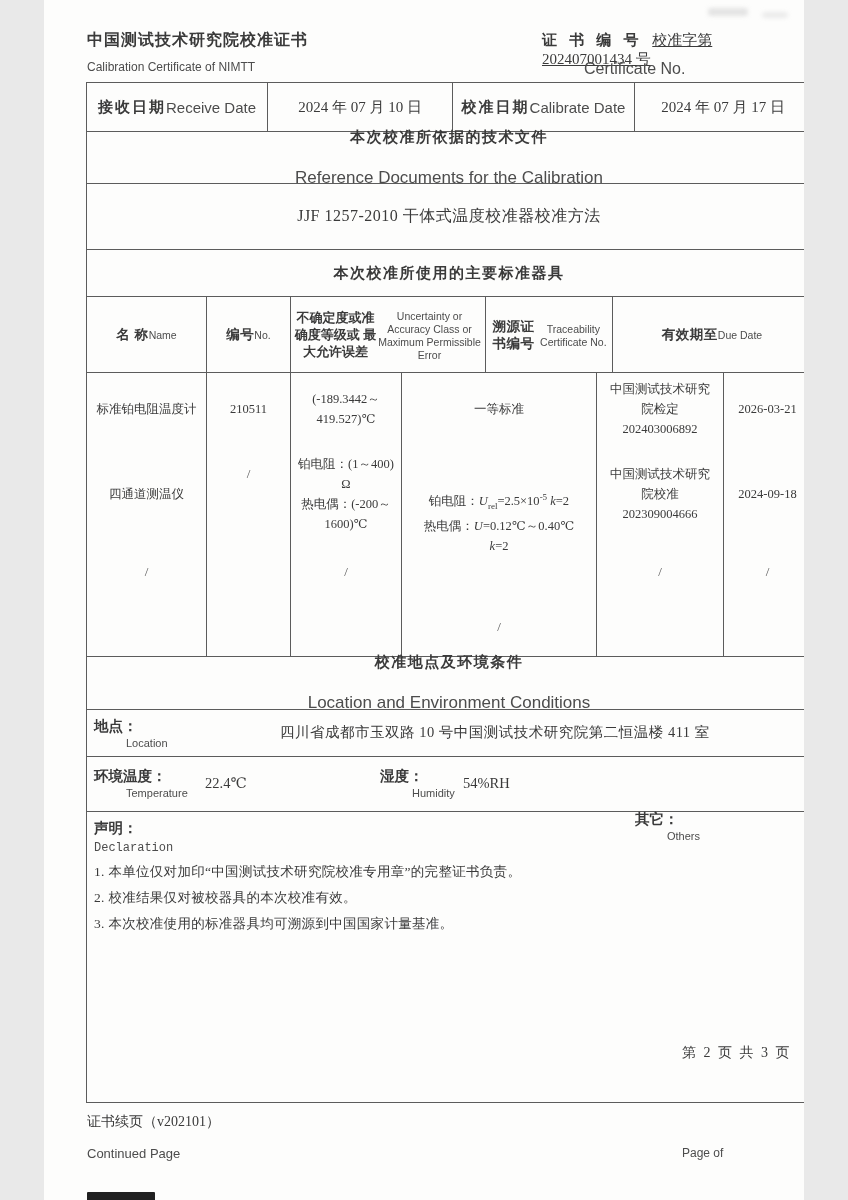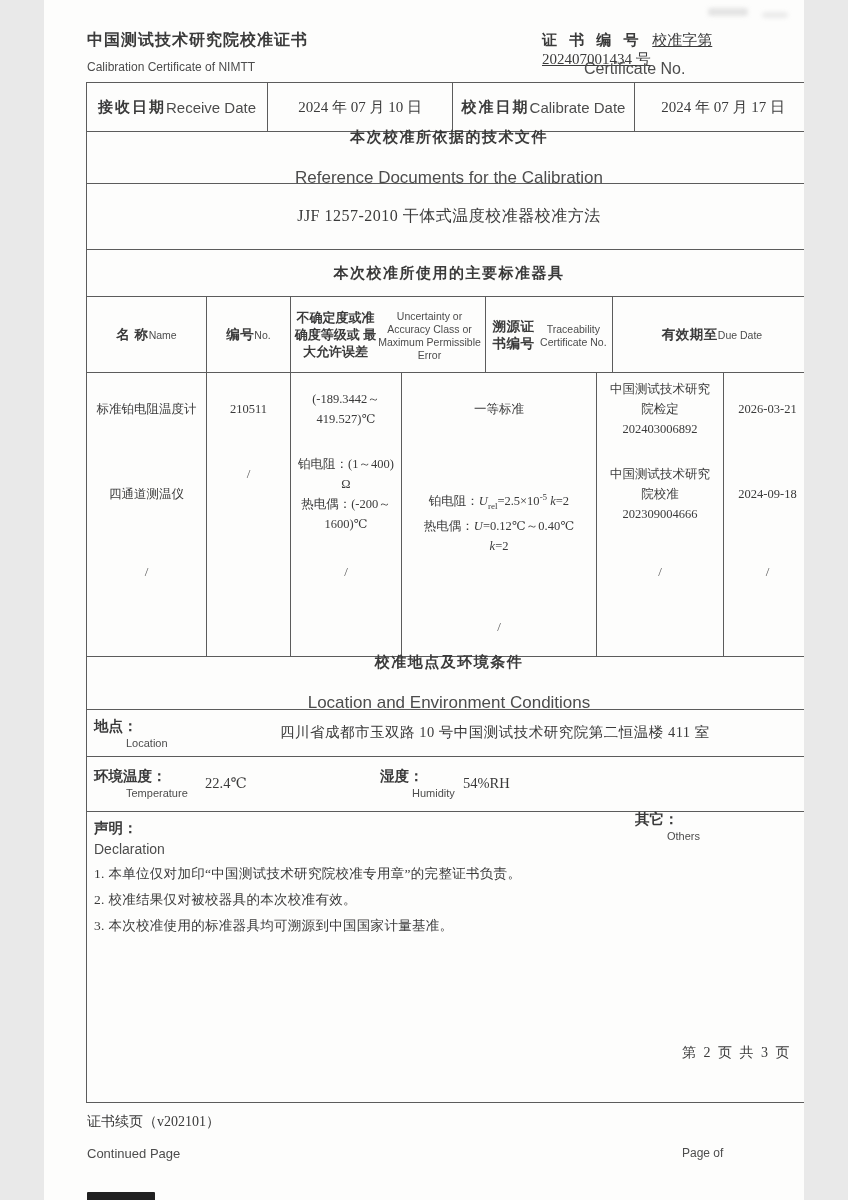--- a/index.html
+++ b/index.html
@@ -85,22 +85,22 @@
   .env-row .g1{left:7px;top:10px;}
   .env-row .g2{left:293px;top:10px;}
   .env-row .g3{left:548px;top:21px;margin-top:32px;}
   .env-val{position:absolute;font-size:14.5px;}
   .v-temp{left:118px;top:18px;}
   .v-hum{left:376px;top:18px;}
   
   .decl{flex:1;position:relative;padding:7px 8px 0 7px;}
   .decl .zh{font-size:14.5px;font-weight:600;
     font-family:"Liberation Sans","DejaVu Sans",sans-serif;}
-  .decl .en{font-size:14px;color:var(--ink-soft);
-    font-family:Liberation Sans, sans-serif;margin-top:3px;}
+  .decl .en{font-size:12px;color:var(--ink-soft);
+    font-family:Liberation Mono, monospace;margin-top:3px;}
   .decl-item{font-size:13.5px;margin-top:8px;letter-spacing:.3px;}
   
   .ftr-left-zh{position:absolute;left:43px;top:1113px;font-size:14px;}
   .ftr-left-en{position:absolute;left:43px;top:1146px;font-size:13px;color:var(--ink-soft);
     font-family:"Liberation Sans","DejaVu Sans",sans-serif;}
   .ftr-right-zh{position:absolute;left:638px;top:1044px;font-size:14px;letter-spacing:2px;}
   .ftr-right-en{position:absolute;left:638px;top:1146px;font-size:12px;color:var(--ink-soft);
     font-family:"Liberation Sans","DejaVu Sans",sans-serif;}
   
   .black-bar{position:absolute;left:43px;top:1192px;width:68px;height:9px;

